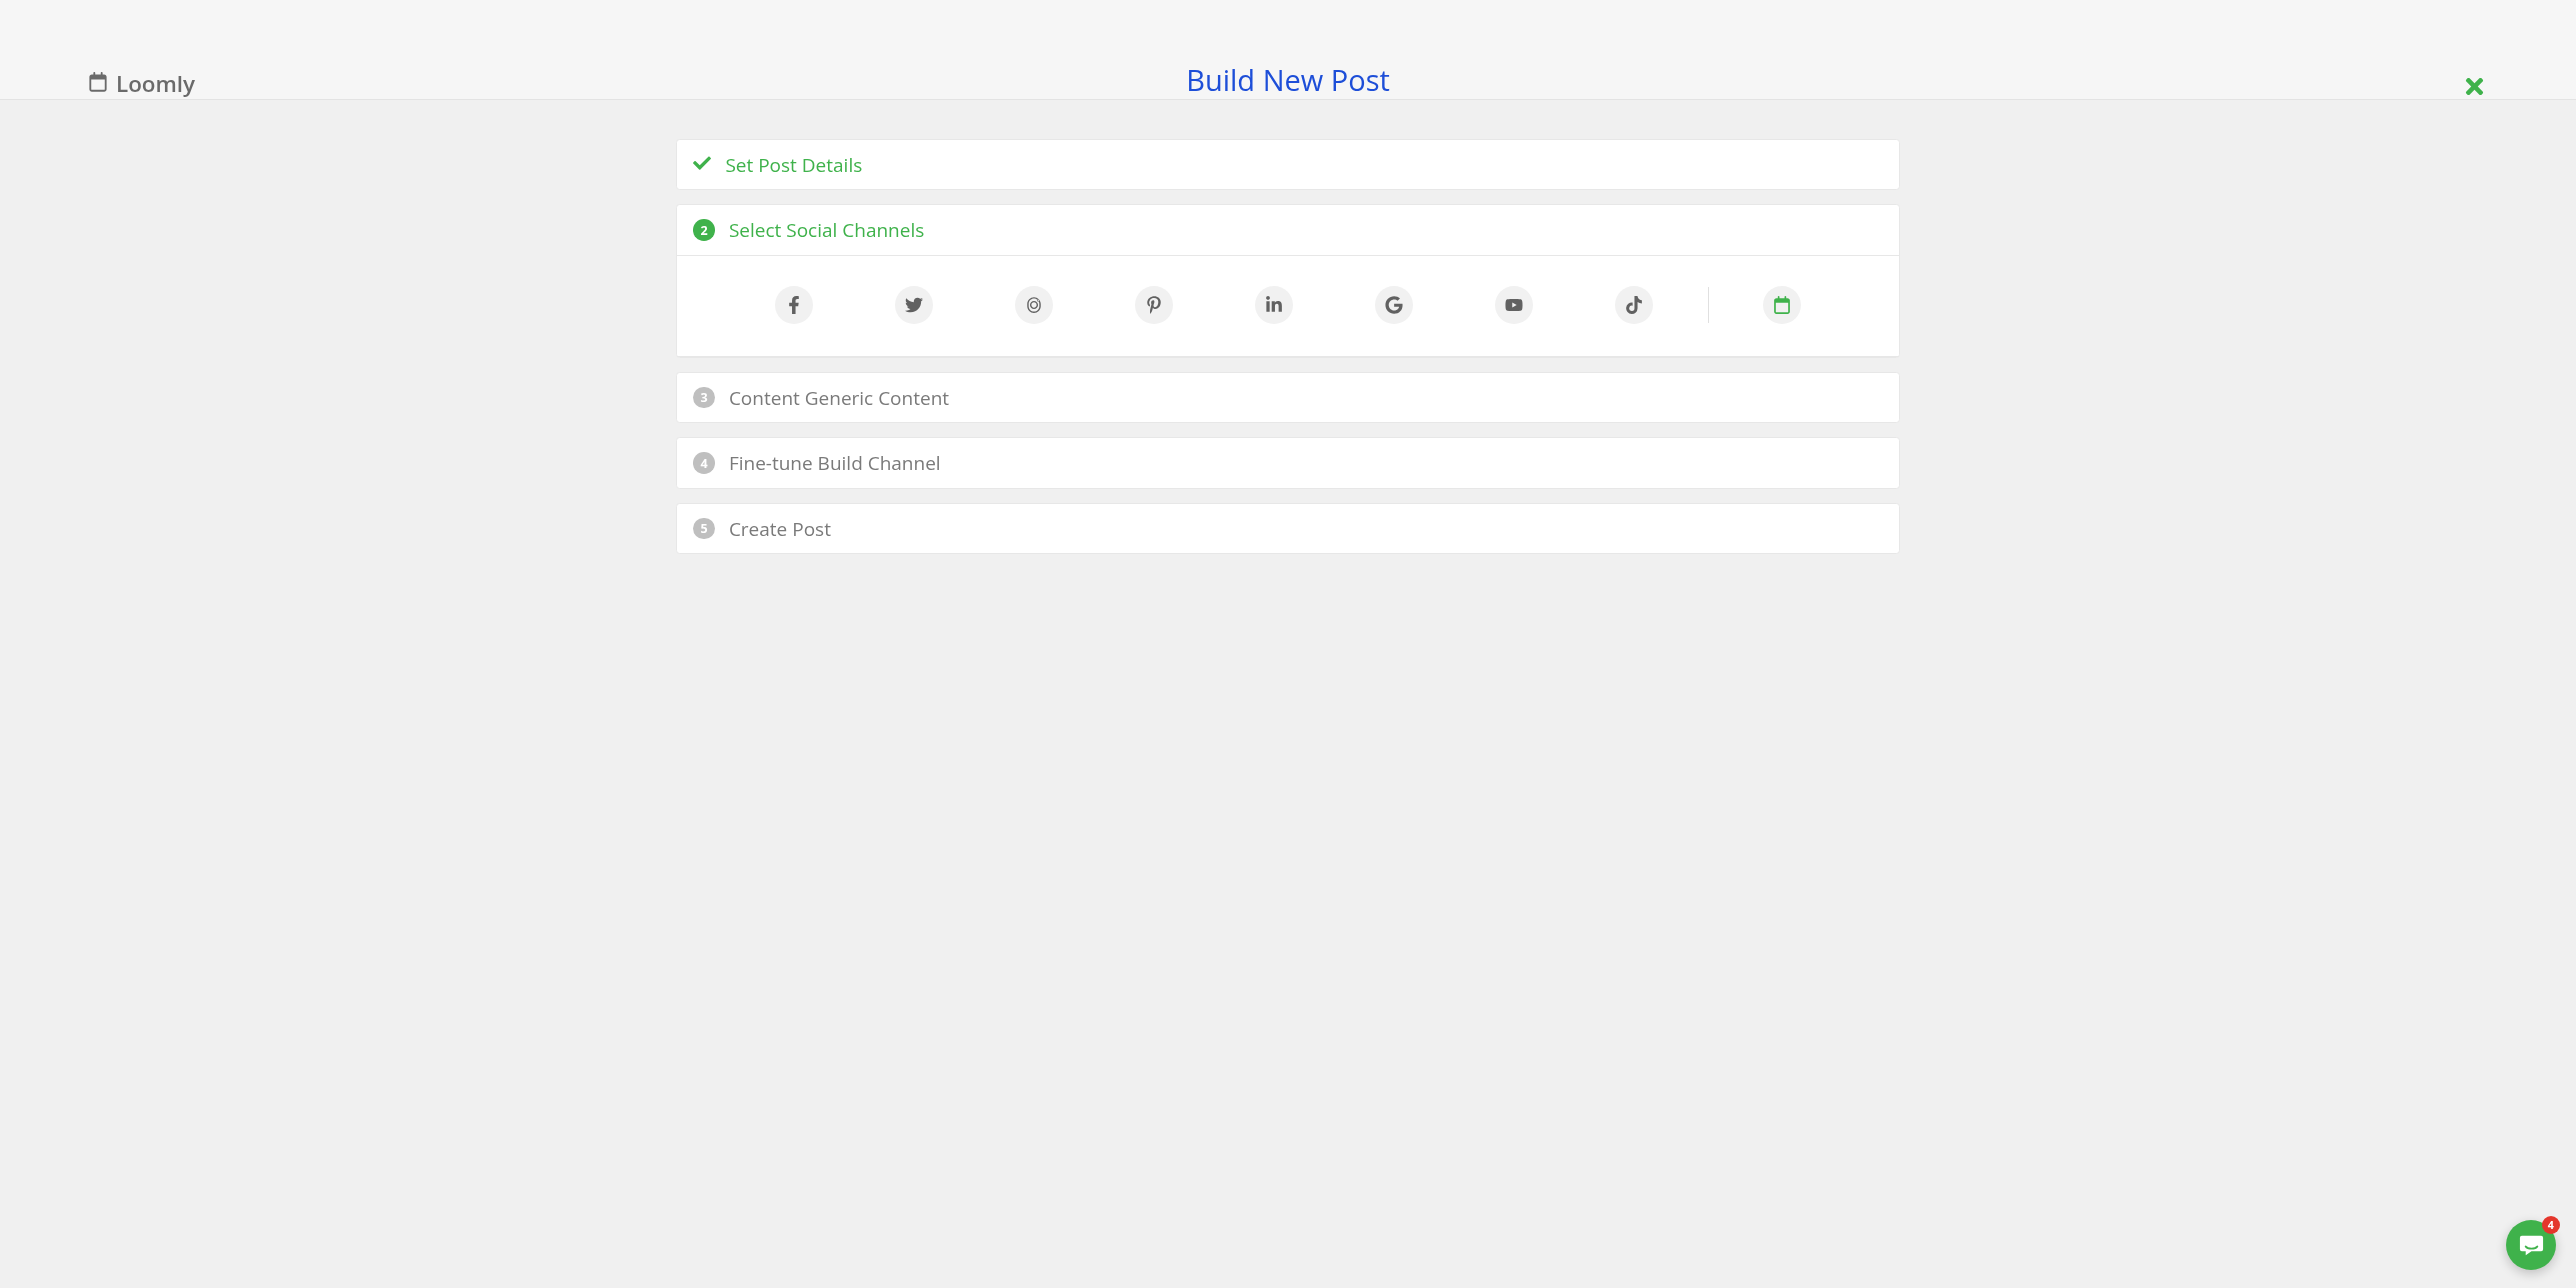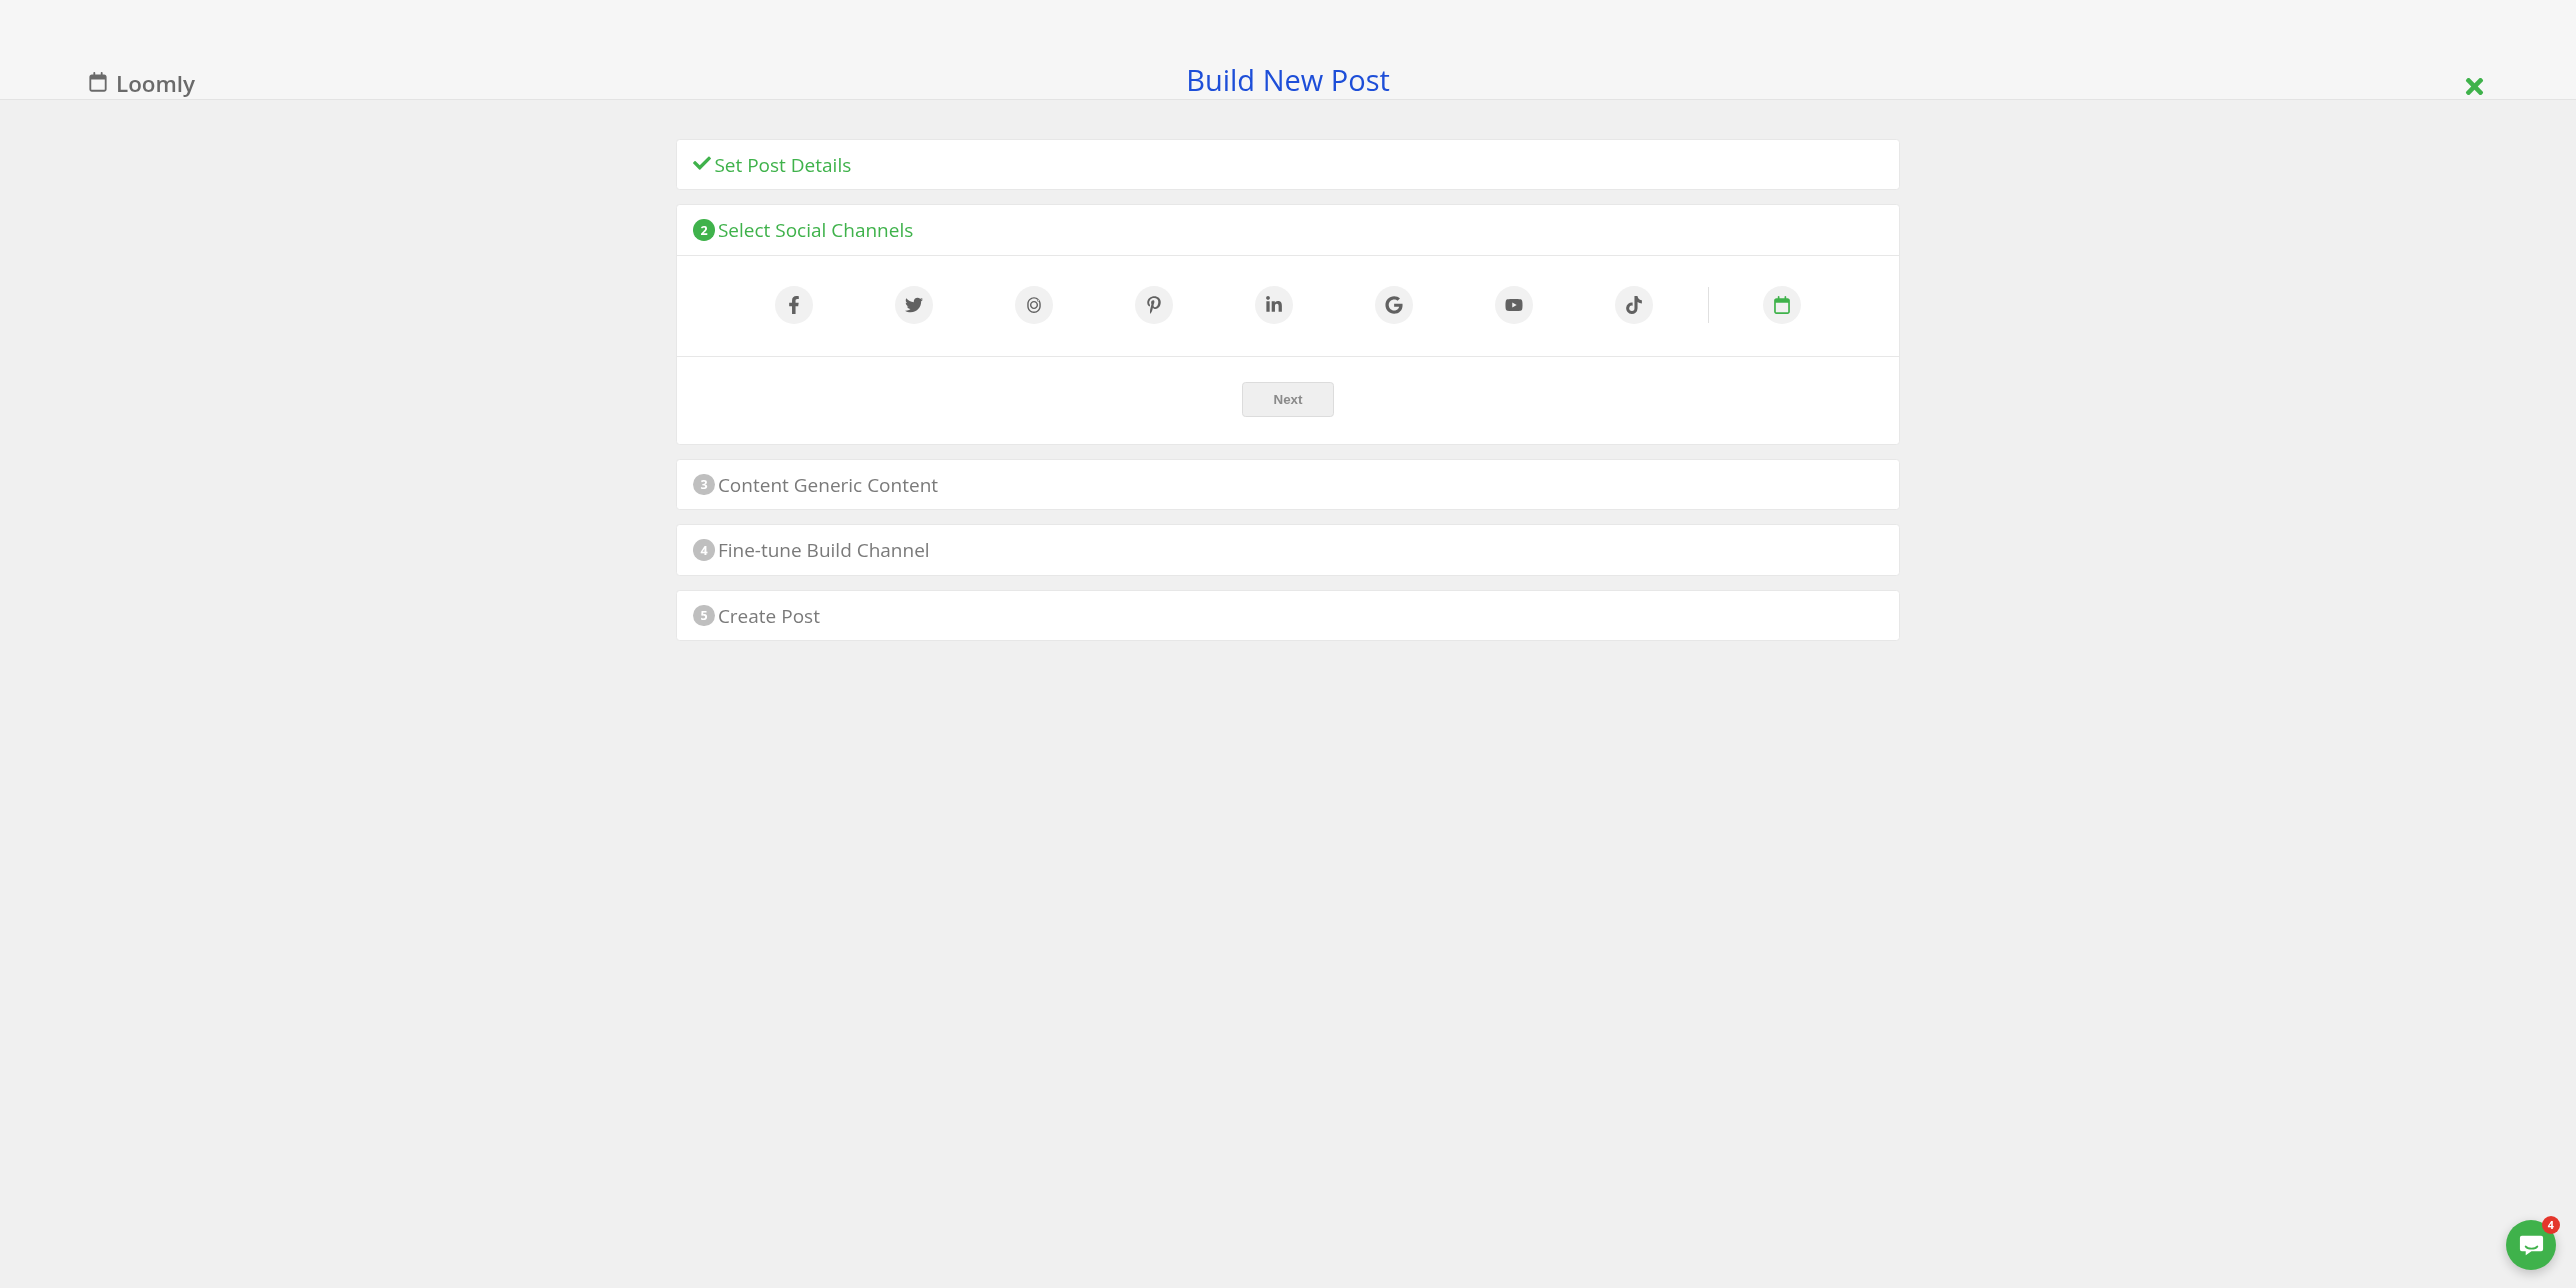--- a/index.html
+++ b/index.html
@@ -52,21 +52,21 @@
   }
   .step-card {
     background: #fff;
     border: 0.9px solid #e7e7e7;
     border-radius: 3.6px;
     margin-bottom: 14.3px;
   }
   .step-header {
     display: flex;
     align-items: center;
-    gap: 3px;
+    gap: 14px;
     padding: 11.6px 16px;
     font-size: 19px;
     cursor: pointer;
   }
   .step-header.completed { color: #3fb24b; }
   .step-header.completed .check-icon { color: #3fb24b; }
   .step-header.active { color: #3fb24b; border-bottom: 0.9px solid #e7e7e7; }
   .step-header.inactive { color: #7a7a7a; }
   .check-icon svg { width: 18px; height: 18px; fill: currentColor; }
   .step-num {
@@ -223,23 +223,20 @@
           </svg>
       </div>
       <div class="divider"></div>
       <div class="channel-btn cal">
         <svg viewBox="0 0 448 512">
             <path d="M152 64h144V24c0-13.3 10.7-24 24-24s24 10.7 24 24v40h40c35.3 0 64 28.7 64 64v320c0 35.3-28.7 64-64 64H64c-35.3 0-64-28.7-64-64V128c0-35.3 28.7-64 64-64h40V24c0-13.3 10.7-24 24-24s24 10.7 24 24v40zM48 192v256c0 8.8 7.2 16 16 16h320c8.8 0 16-7.2 16-16V192H48z"></path>
           </svg>
       </div>
     </div>
 
-    <div class="next-row">
-      <button class="next-btn">Next</button>
-    </div>
   </div>
 
   <div class="step-card">
     <div class="step-header inactive">
       <span class="step-num inactive">3</span>
       <span>Content Generic Content</span>
     </div>
   </div>
 
   <div class="step-card">

